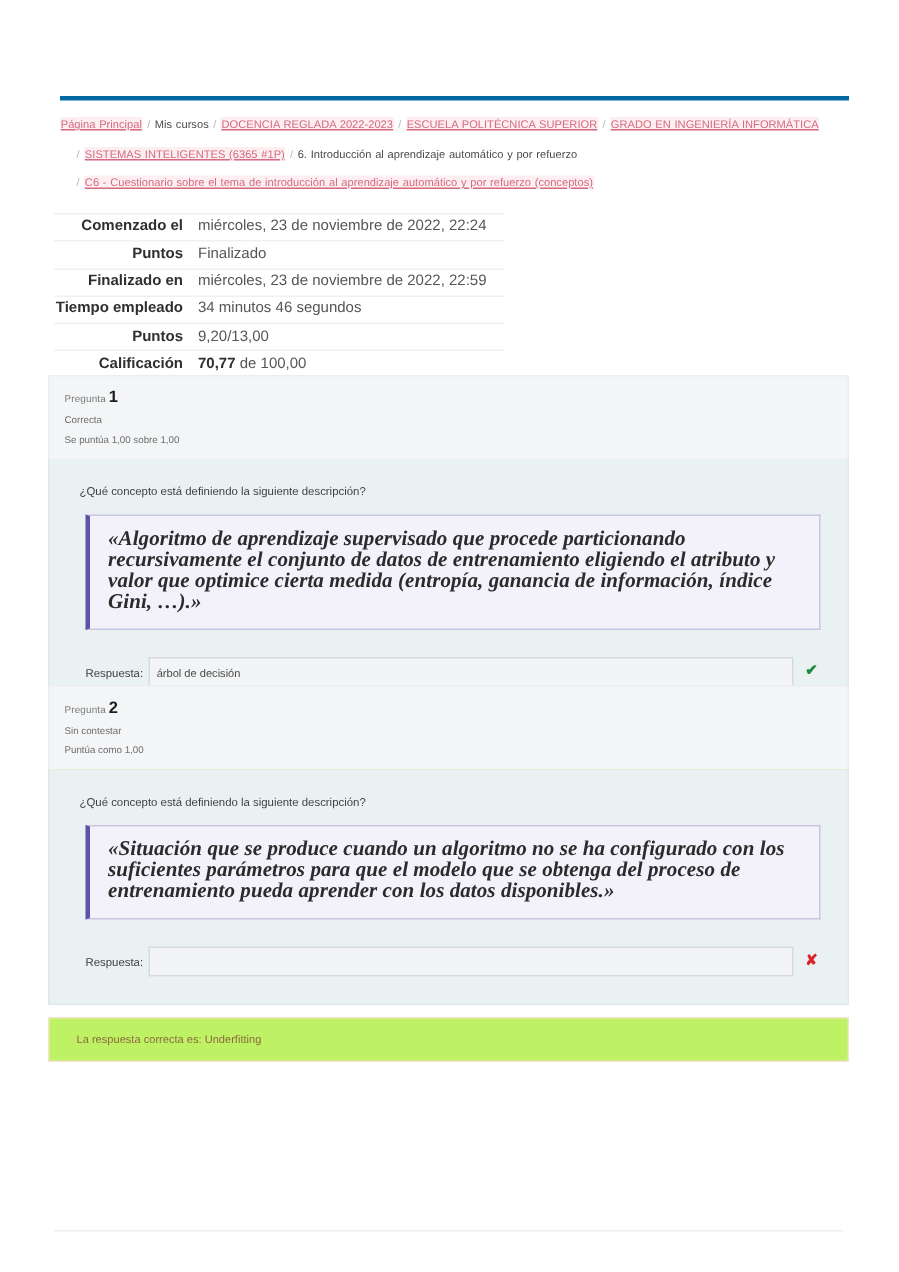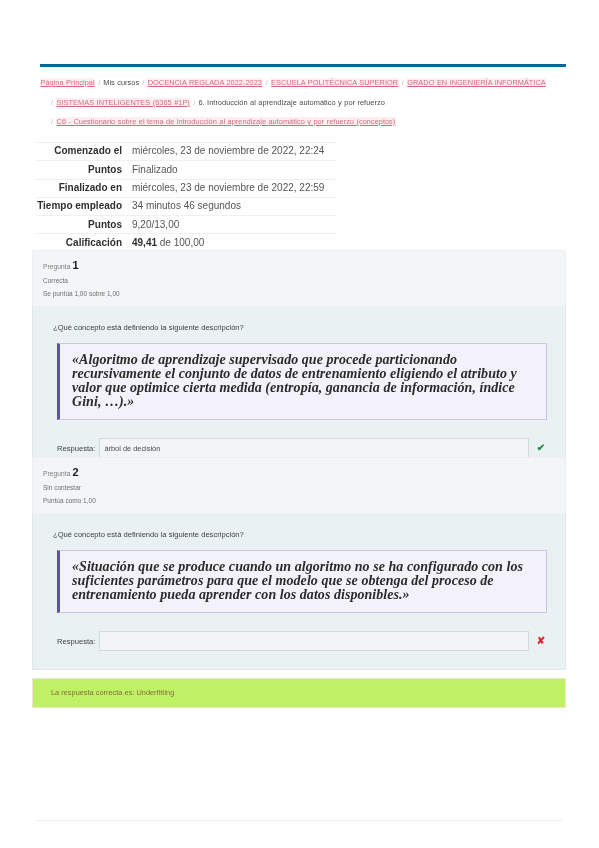--- a/index.html
+++ b/index.html
@@ -250,21 +250,21 @@
         <tr>
           <th>Tiempo empleado</th>
           <td>34 minutos 46 segundos</td>
         </tr>
         <tr>
           <th>Puntos</th>
           <td>9,20/13,00</td>
         </tr>
         <tr>
           <th>Calificación</th>
-          <td><b>49,41</b> de 100,00</td>
+          <td><b>70,77</b> de 100,00</td>
         </tr>
       </tbody>
   </table>
 
   <div id="questions-host">
       <div class="qblock" style="top: 250px;">
         <div class="qhead">
           <div class="qno">Pregunta<b>1</b></div>
           <div class="qstate">Correcta</div>
           <div class="qmark">Se puntúa 1,00 sobre 1,00</div>

